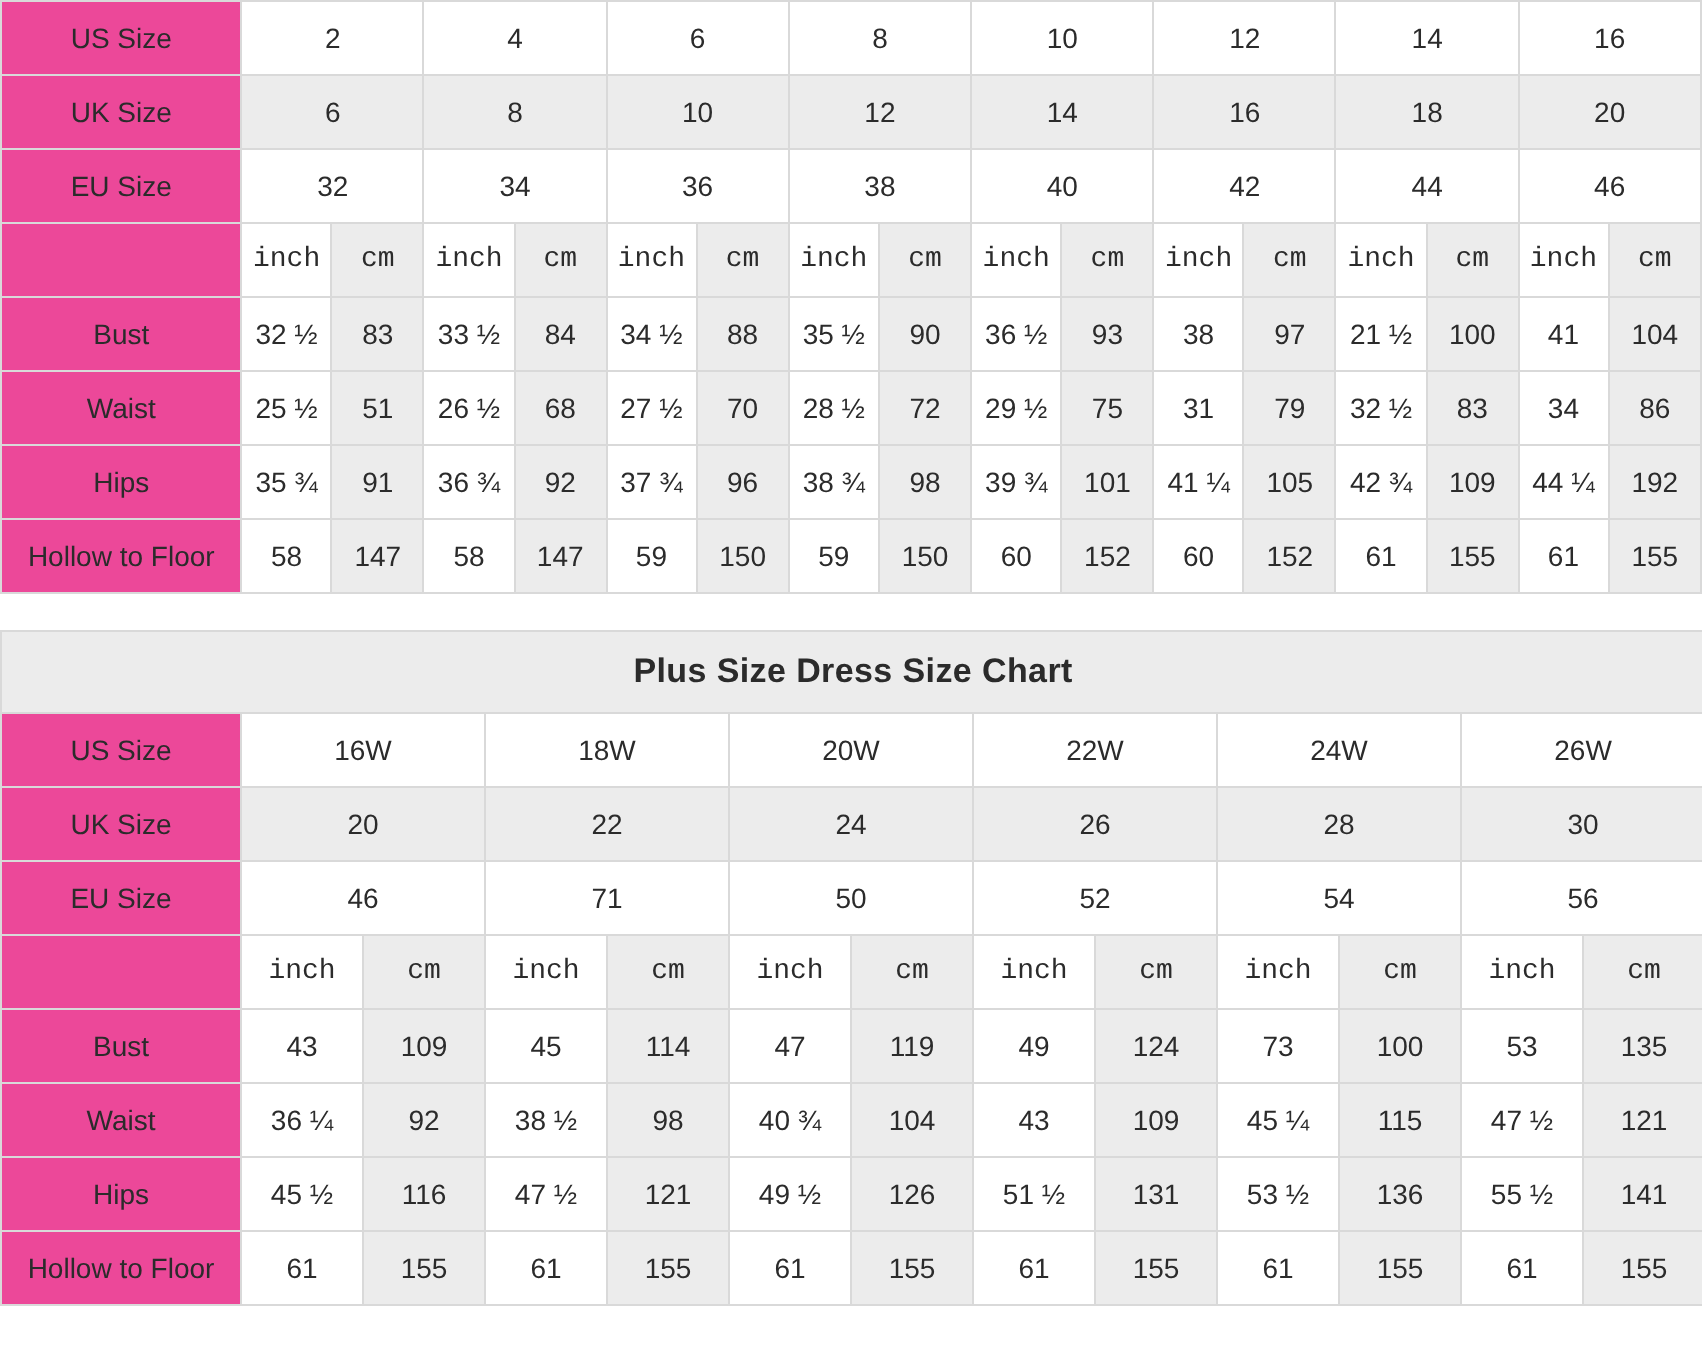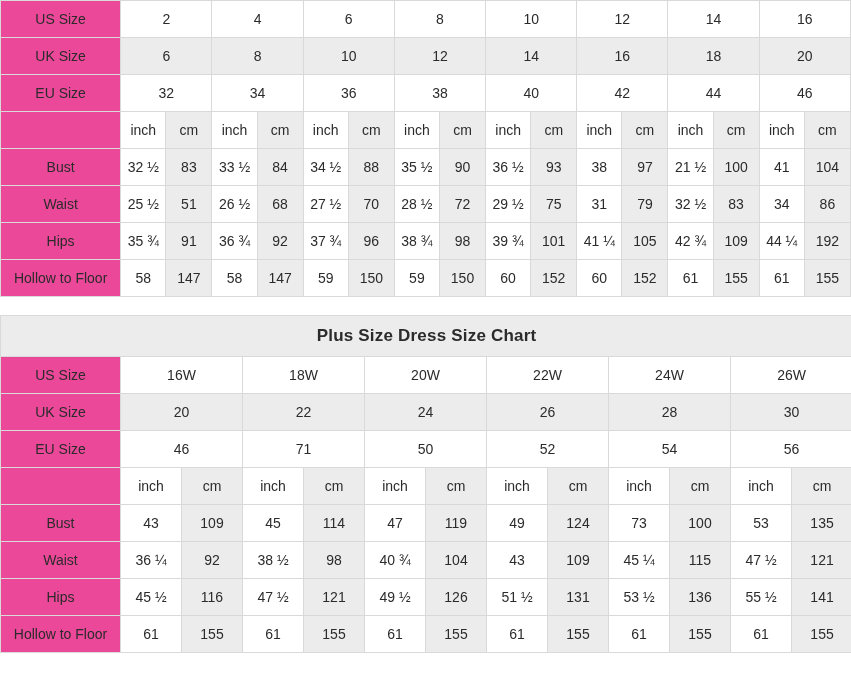--- a/index.html
+++ b/index.html
@@ -53,20 +53,21 @@
   .white {
     background: #ffffff;
   }
   .gap {
     height: 18px;
     background: #ffffff;
     width: 851px;
   }
   .unit-row td {
     font-size: 13px;
+    font-family: Liberation Mono, monospace;
   }
 </style>
 </head>
 <body>
 
 <div class="page">
 
   <table class="size-chart">
     <colgroup>
       <col style="width:120px">

